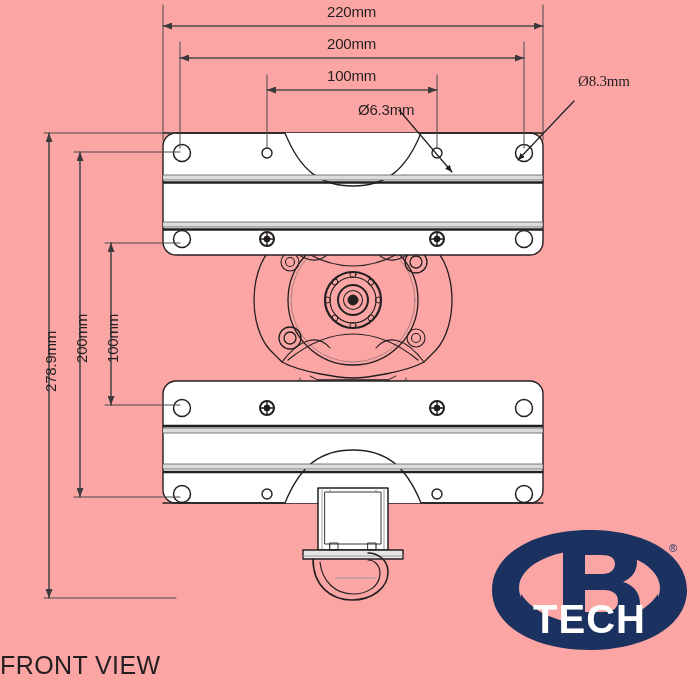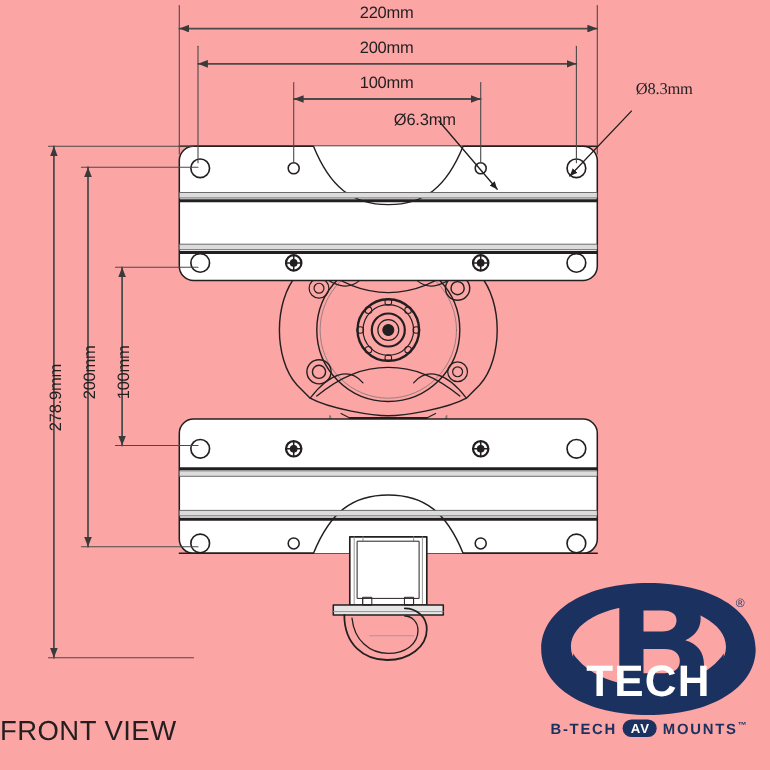--- a/index.html
+++ b/index.html
@@ -306,20 +306,15 @@
                  M98,27 L98,46 L115,46 C123,46 128,42 128,36 C128,30 123,27 115,27 Z
                  M98,62 L98,84 L117,84 C126,84 131,80 131,73 C131,66 126,62 117,62 Z" fill="#1b3260"></path>
       </g>
 
       <path d="M34,66 C46,84 72,96 102.5,96 C133,96 159,84 171,66 L171,101 L34,101 Z" fill="#1b3260"></path>
 
       <text x="102.5" y="105" text-anchor="middle" font-family="Liberation Sans, sans-serif" font-size="40" font-weight="bold" fill="#ffffff" letter-spacing="1">TECH</text>
 
       <text x="186" y="24" text-anchor="middle" font-family="Liberation Sans, sans-serif" font-size="11" fill="#1b3260">®</text>
     </svg>
-    <div id="logo-tagline">
-      <span>B-TECH</span>
-      <span class="av-pill">AV</span>
-      <span>MOUNTS</span><span class="tm">™</span>
-    </div>
   </div>
 
 </div>
 
 </body></html>

